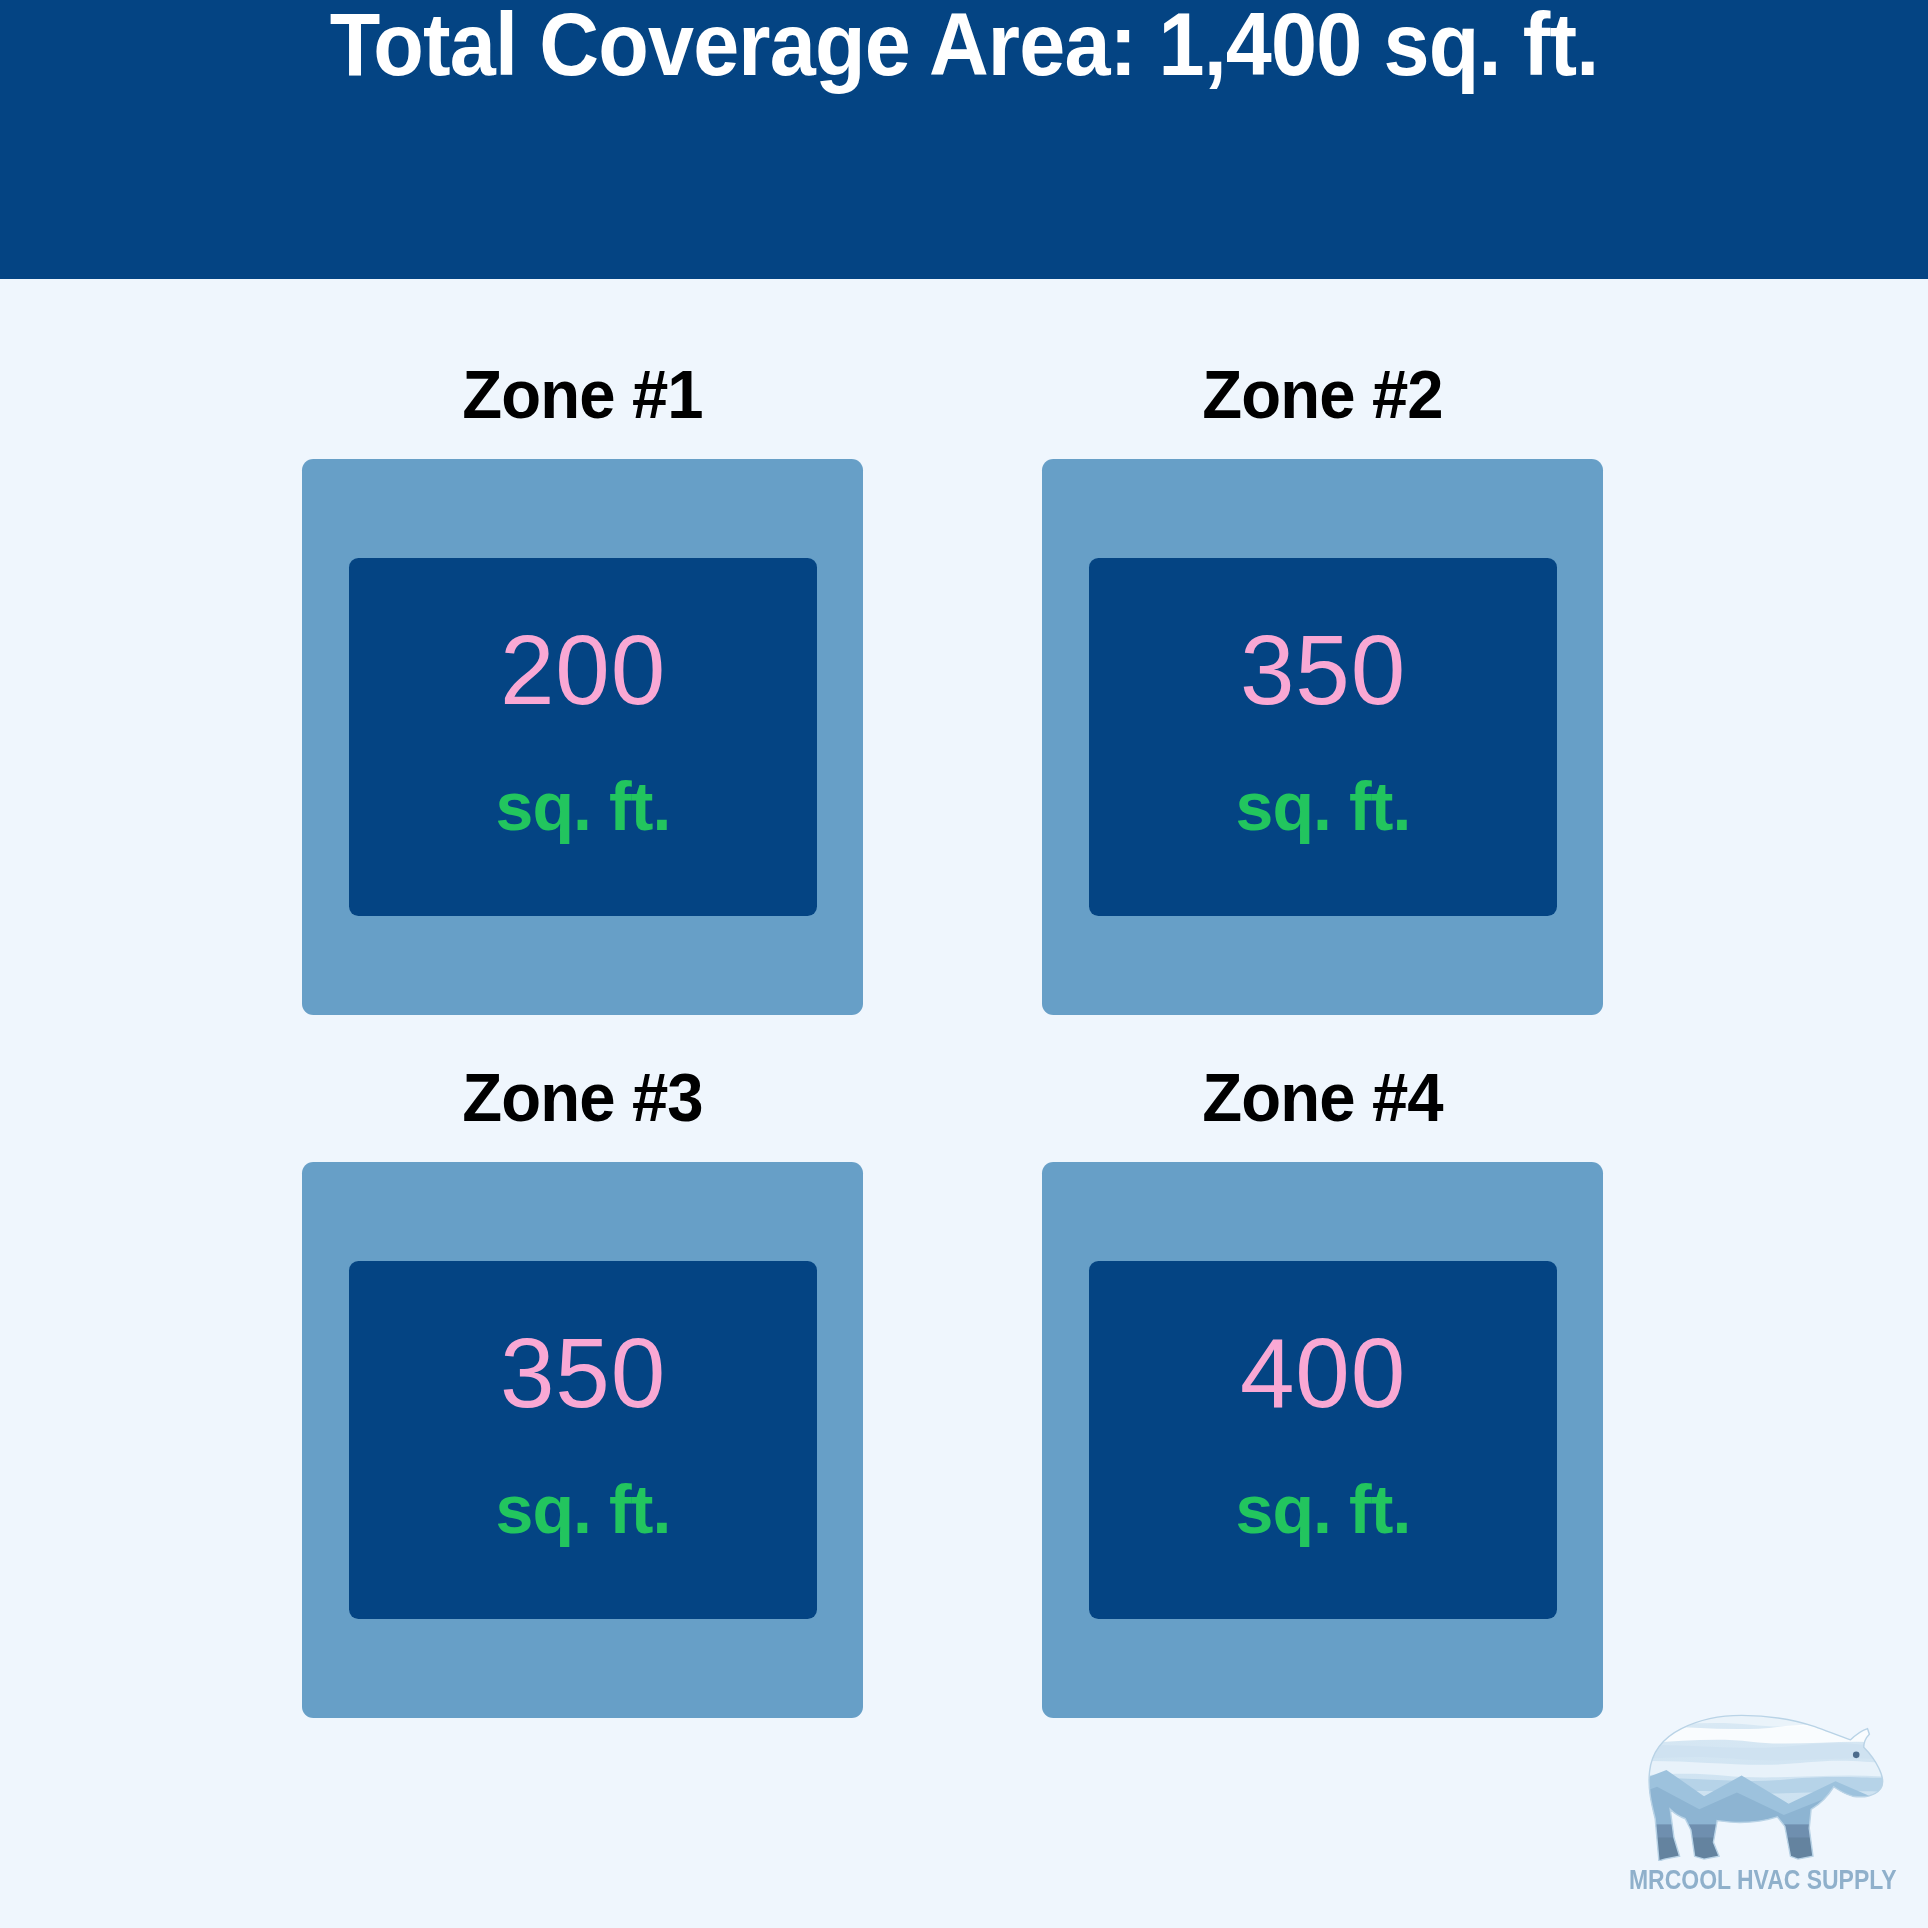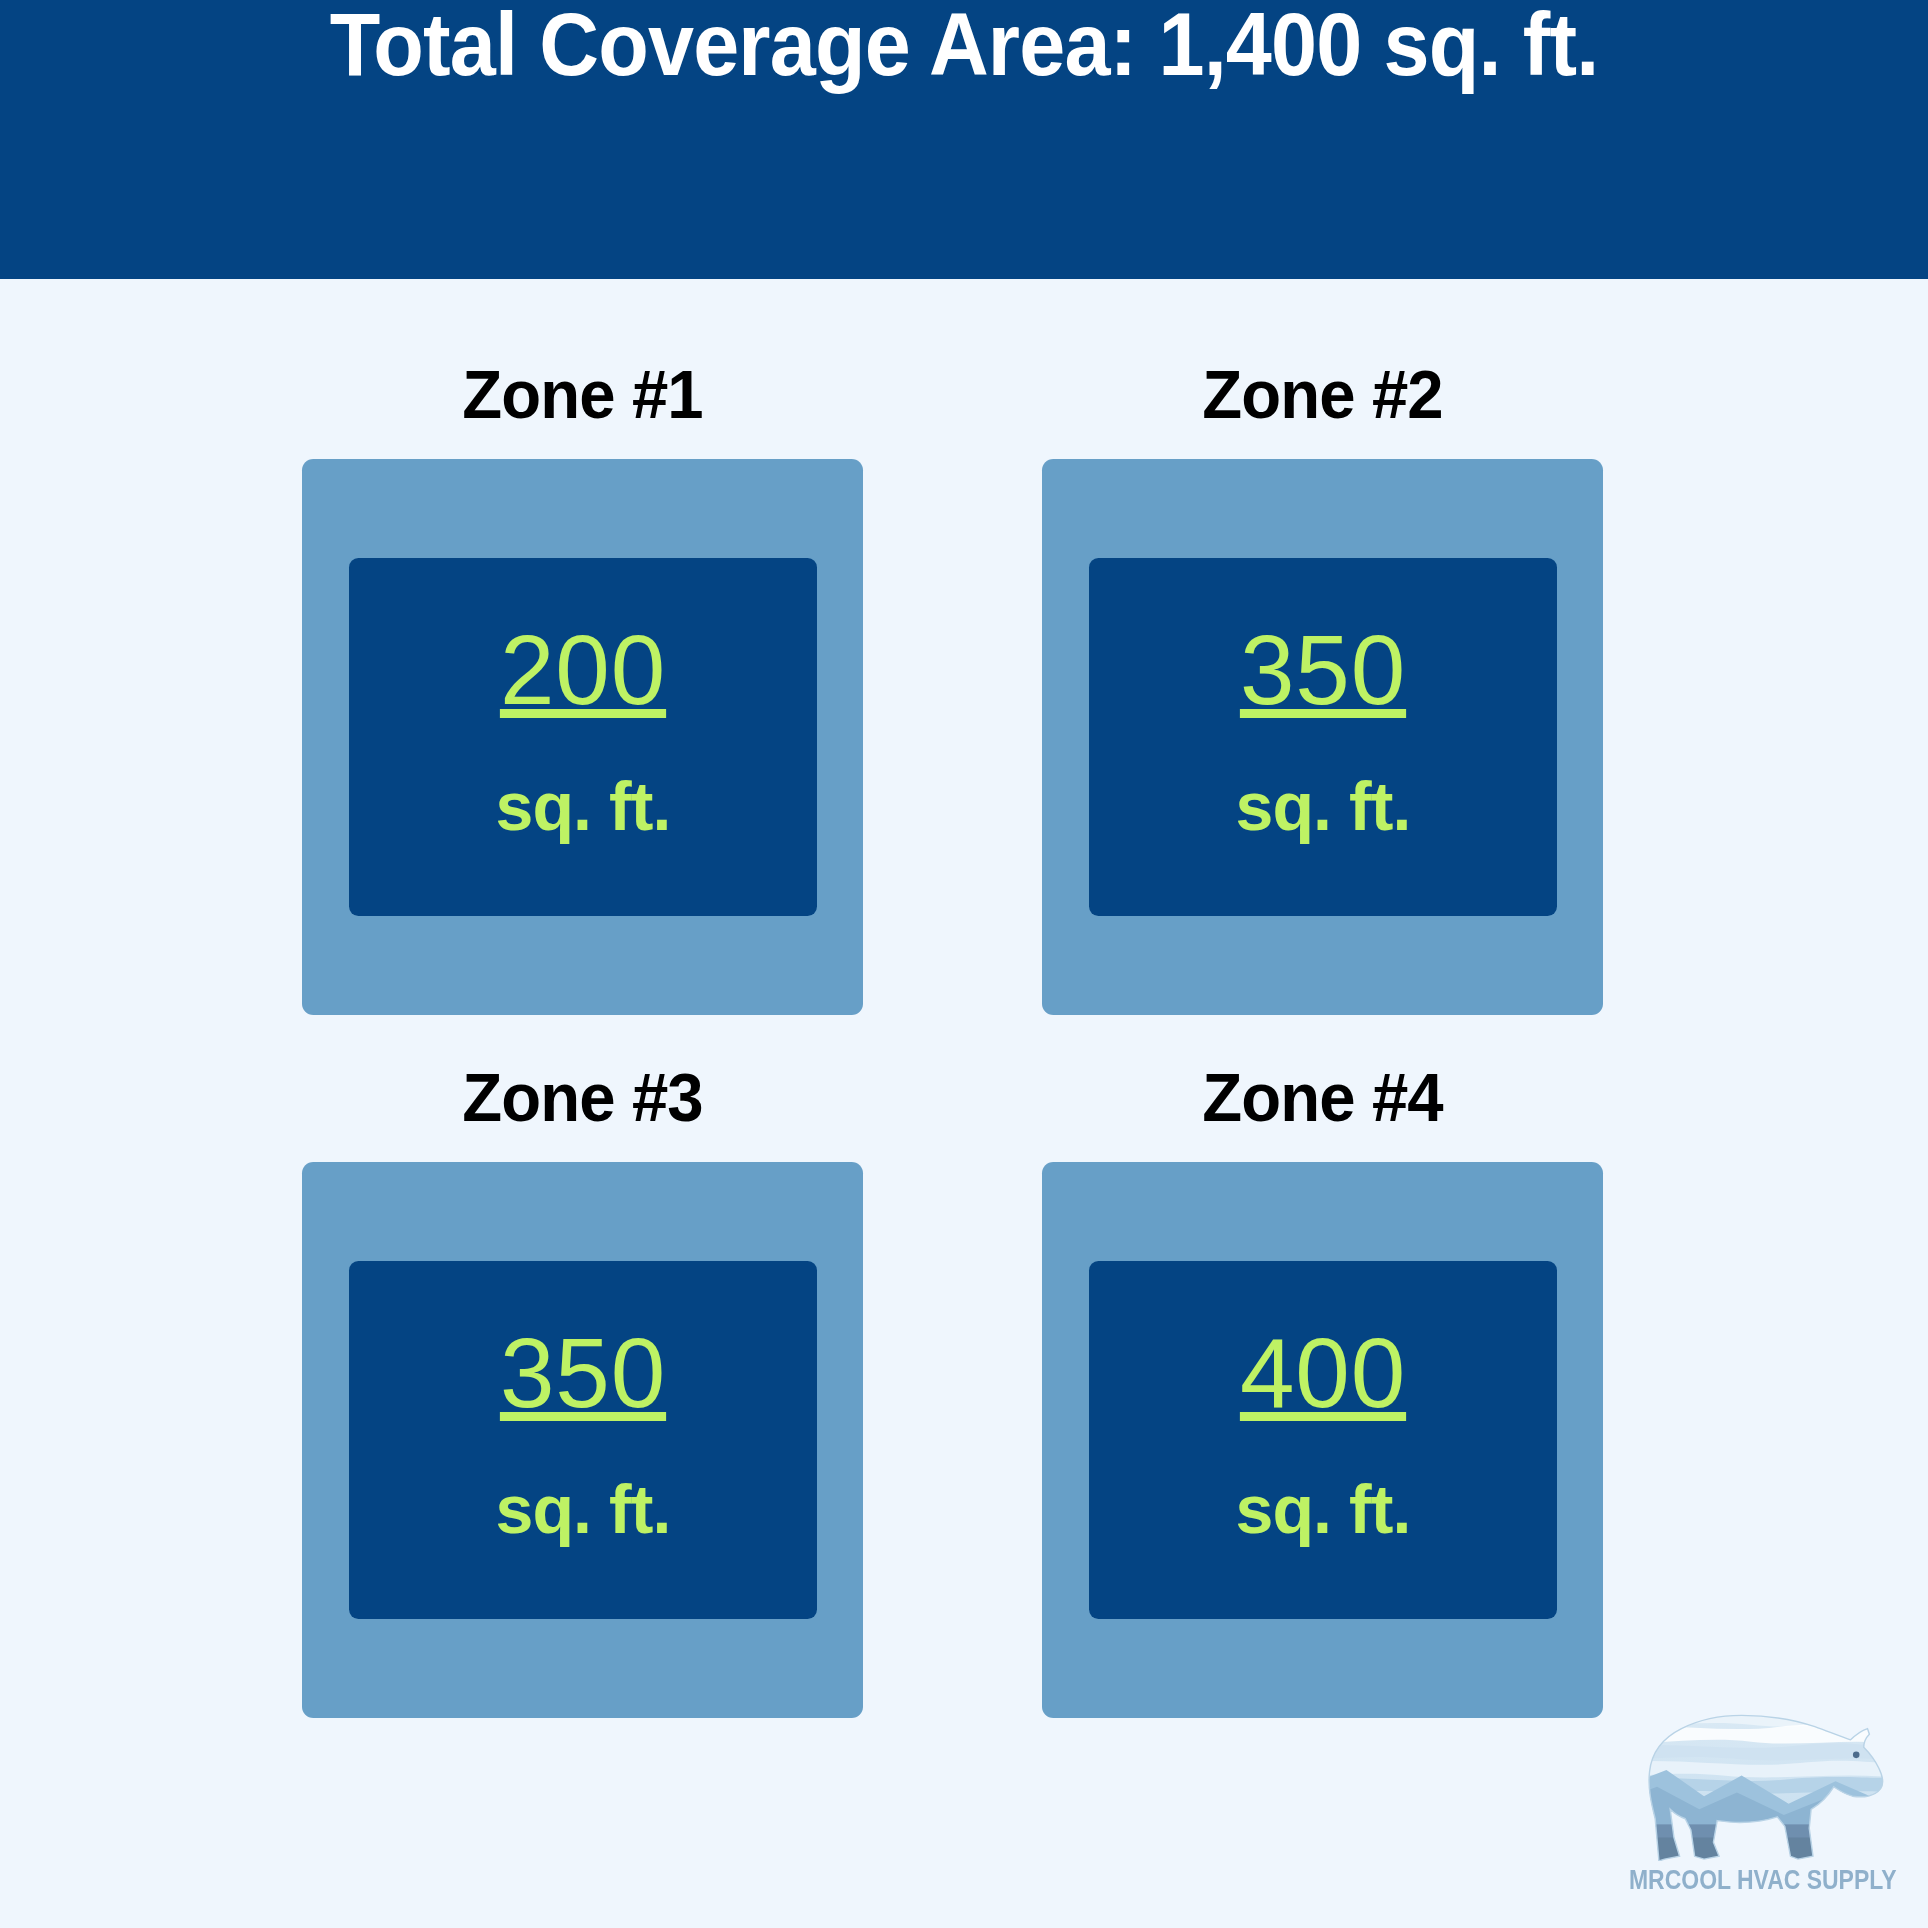--- a/index.html
+++ b/index.html
@@ -73,30 +73,29 @@
     left:47px; top:99px;
     width:468px; height:358px;
     background:#044483;
     border-radius:9.4px;
     display:flex;
     flex-direction:column;
     align-items:center;
     justify-content:center;
   }
   .zone-value{
-    color:#bef264;
+    color:#f9a8d4;
     font-size:98px;
     font-weight:500;
     line-height:1;
     letter-spacing:0.9px;
     margin-top:-13px;
-    text-decoration:underline;
   }
   .zone-unit{
-    color:#bef264;
+    color:#22c55e;
     font-size:68px;
     font-weight:bold;
     line-height:1;
     letter-spacing:-0.9px;
     margin-top:53px;
   }
 
   
   .logo{
     position:absolute;

